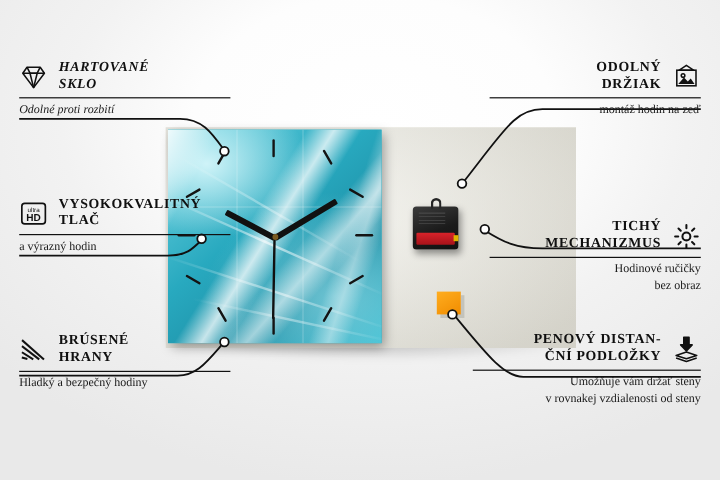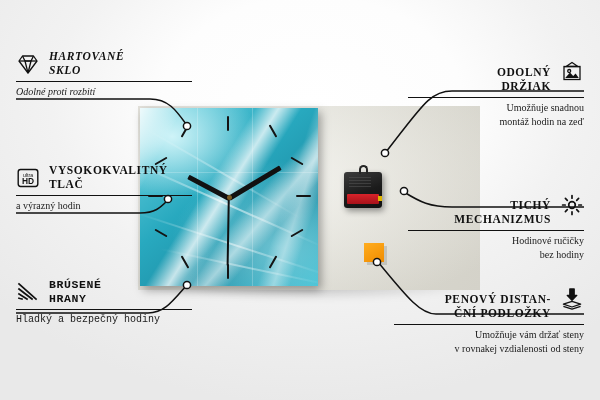--- a/index.html
+++ b/index.html
@@ -92,29 +92,29 @@
 
   
   .feat { position:absolute; width:176px; }
   .feat .head { display:flex; align-items:center; gap:9px; }
   .feat.right .head { flex-direction:row-reverse; }
   .feat .titles { line-height:1.18; }
   .feat .t1, .feat .t2 {
     font-size:11.5px; letter-spacing:.6px; font-weight:700; color:#101010;
     text-transform:uppercase; white-space:nowrap;
   }
-  .feat.right .titles { text-align:right;margin-top:16px; }
+  .feat.right .titles { text-align:right; }
   .feat .rule { height:1px; background:#111; margin:4px 0 3px; }
   .feat .desc { font-size:10px; line-height:1.42; color:#1a1a1a; }
   .feat.right .desc { text-align:right; }
   .feat .ico { width:24px; height:24px; flex:0 0 24px; display:block; }
 
   .f-glass   { left:16px;  top:50px;font-style:italic;  }
   .f-print   { left:16px;  top:164px; }
-  .f-edges   { left:16px;  top:278px;font-family:Liberation Mono, monospace; }
+  .f-edges   { left:16px;  top:278px; }
   .f-holder  { right:16px; top:50px;  }
   .f-mech    { right:16px; top:183px; }
   .f-foam    { right:16px; top:277px; width:190px; }
 </style>
 </head>
 <body>
 
 <div class="stage">
 
   <div class="photo-shadow"></div>
@@ -248,21 +248,20 @@
           <path d="M5.2 18 L10 12.6 L13.2 16 L15.6 13.4 L18.8 18 Z" fill="#111" stroke="none"></path>
         </g>
       </svg>
       <div class="titles">
         <div class="t1">ODOLNÝ</div>
         <div class="t2">DRŽIAK</div>
       </div>
     </div>
     <div class="rule"></div>
     <div class="desc">
-      <div>Umožňuje snadnou</div>
       <div>montáž hodin na zeď</div>
     </div>
   </div>
 
   <div class="feat right f-mech">
     <div class="head">
       <svg class="ico" viewBox="0 0 24 24">
         <g fill="none" stroke="#111" stroke-width="1.7" stroke-linecap="round">
           <circle cx="12" cy="12" r="3.3"></circle>
           <path d="M12 2.6 v2.6 M12 18.8 v2.6 M2.6 12 h2.6 M18.8 12 h2.6
@@ -271,21 +270,21 @@
         </g>
       </svg>
       <div class="titles">
         <div class="t1">TICHÝ</div>
         <div class="t2">MECHANIZMUS</div>
       </div>
     </div>
     <div class="rule"></div>
     <div class="desc">
       <div>Hodinové ručičky</div>
-      <div>bez hodiny</div>
+      <div>bez obraz</div>
     </div>
   </div>
 
   <div class="feat right f-foam">
     <div class="head">
       <svg class="ico" viewBox="0 0 24 24">
         <g fill="none" stroke="#111" stroke-width="1.3" stroke-linejoin="round">
           <path d="M9.8 2 h4.4 v6.4 h2.6 L12 13.4 L7.2 8.4 h2.6 Z" fill="#111" stroke="#111"></path>
           <path d="M12 14.4 L20.6 17.2 L12 20 L3.4 17.2 Z"></path>
           <path d="M3.4 19.4 L12 22.2 L20.6 19.4"></path>

